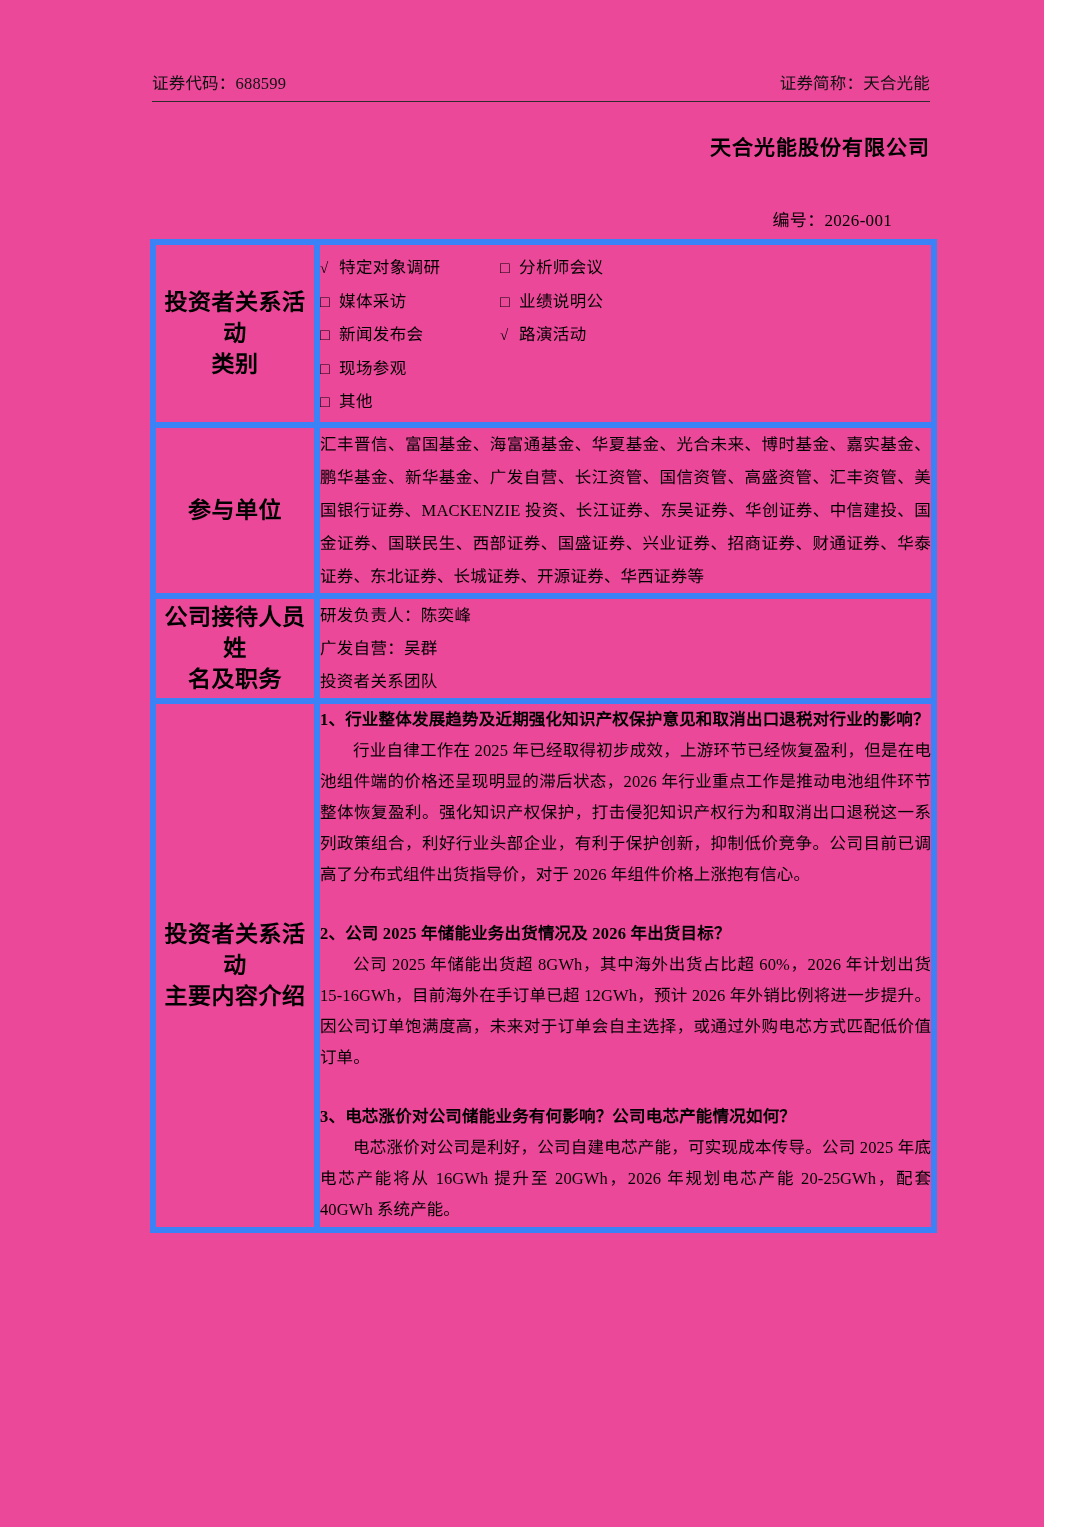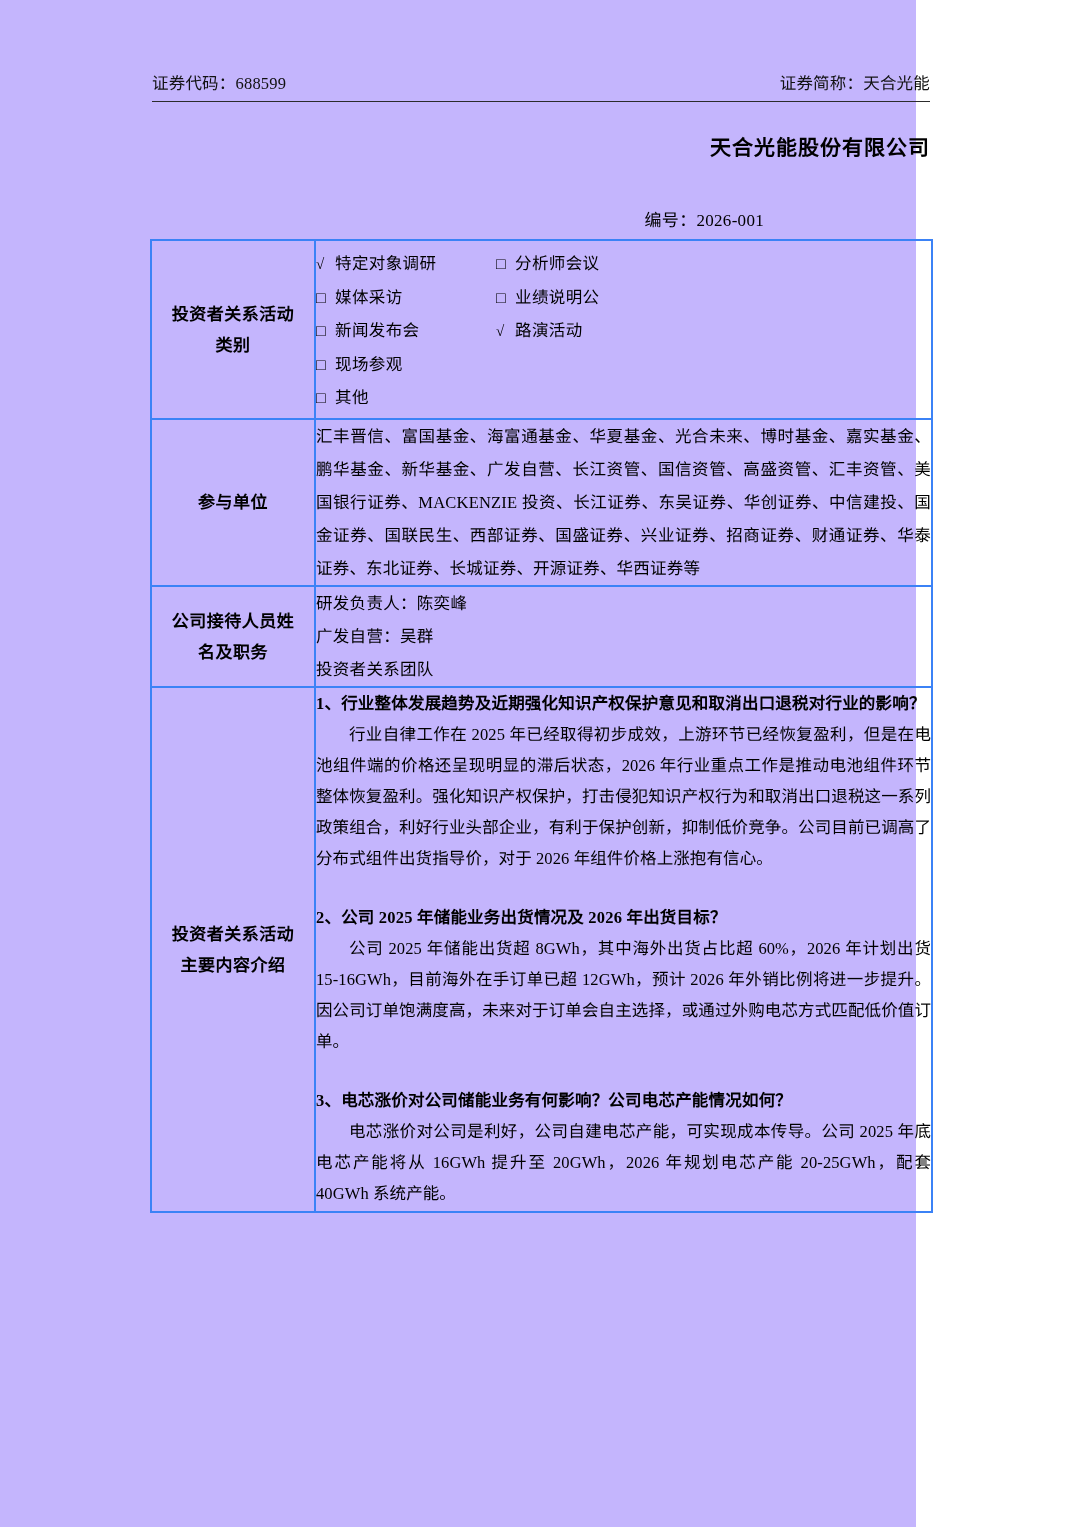--- a/index.html
+++ b/index.html
@@ -13,23 +13,23 @@
     height: 1527px;
     font-family: "Liberation Serif", "DejaVu Serif", serif;
     color: #000000;
     position: relative;
     overflow: hidden;
   }
 
   .page {
     position: absolute;
     left: 0; top: 0;
-    width: 916px;
+    width: 1044px;
     height: 1527px;
-    background: #c4b5fd;
+    background: #ec4899;
   }
 
   
   .doc-header {
     position: absolute;
     left: 152px;
     top: 70px;
     width: 778px;
     display: flex;
     justify-content: space-between;
@@ -77,30 +77,30 @@
   
   table.ir-table {
     position: absolute;
     left: 150px;
     top: 239px;
     width: 781px;
     border-collapse: collapse;
     table-layout: fixed;
   }
   table.ir-table td {
-    border: 2px solid #3b82f6;
+    border: 6px solid #3b82f6;
     vertical-align: middle;
     padding: 0;
   }
   col.c-label { width: 164px; }
   col.c-body  { width: 617px; }
 
   td.label-cell {
     text-align: center;
-    font-size: 17px;
+    font-size: 23px;
     font-weight: bold;
     line-height: 31px;
     letter-spacing: .5px;
     padding: 6px 4px;
   }
   td.body-cell {
     font-size: 16.5px;
     line-height: 31px;
     padding: 9px 12px 11px 14px;
     text-align: justify;

